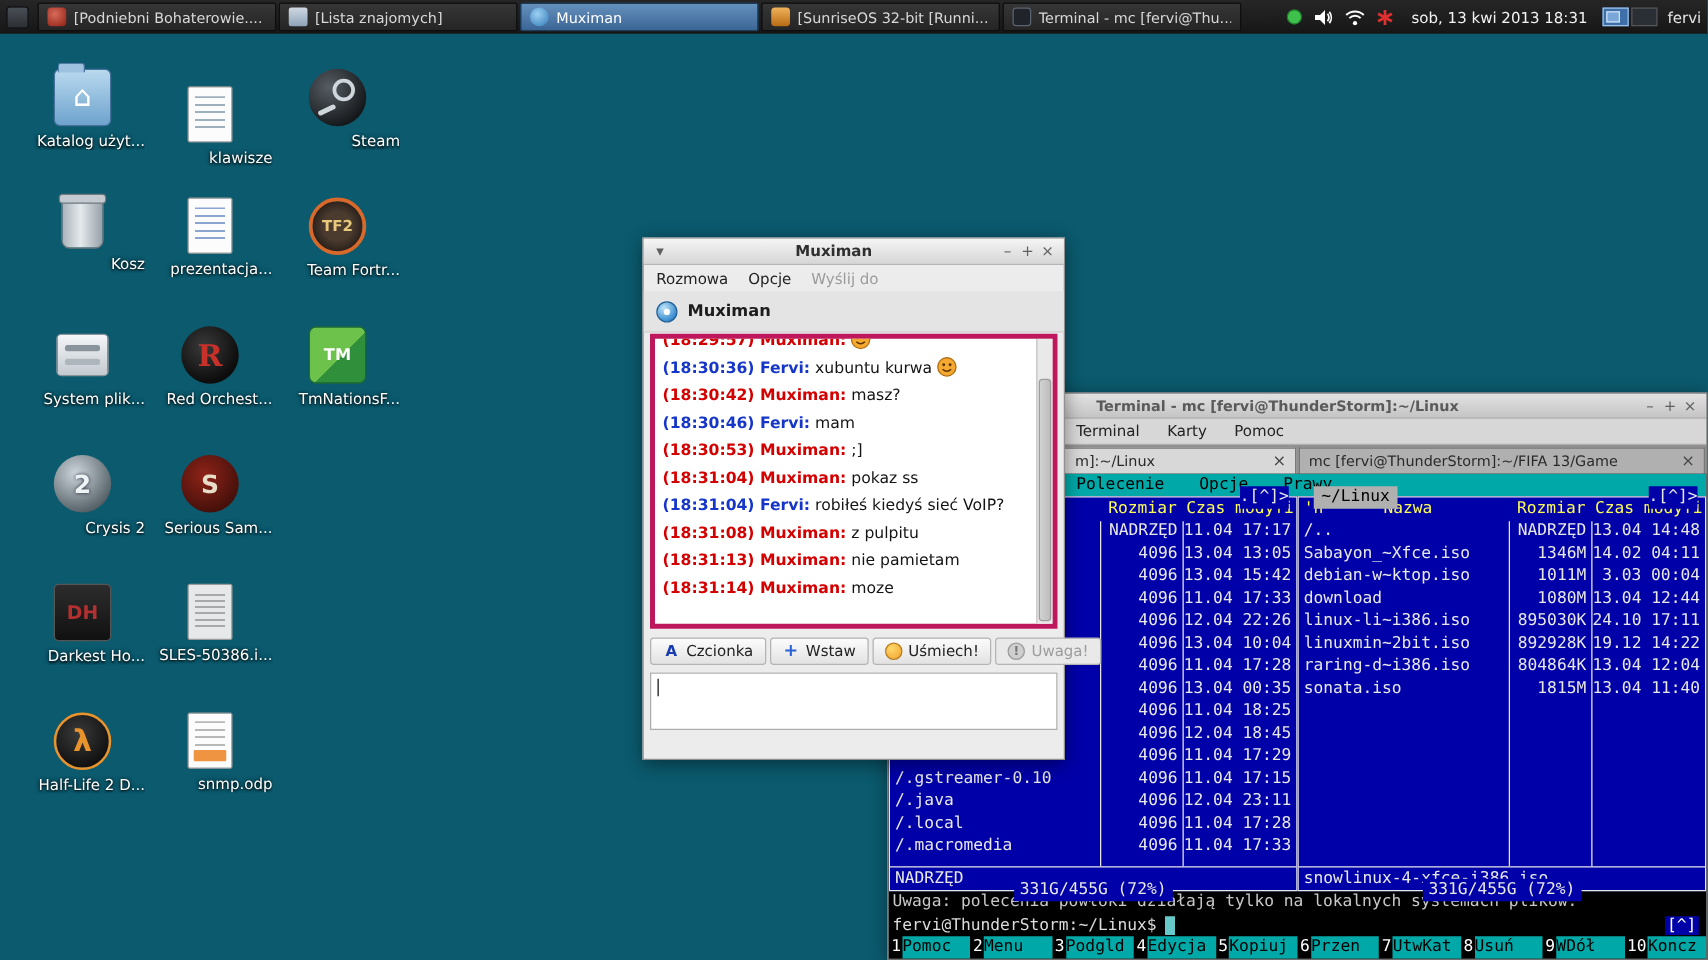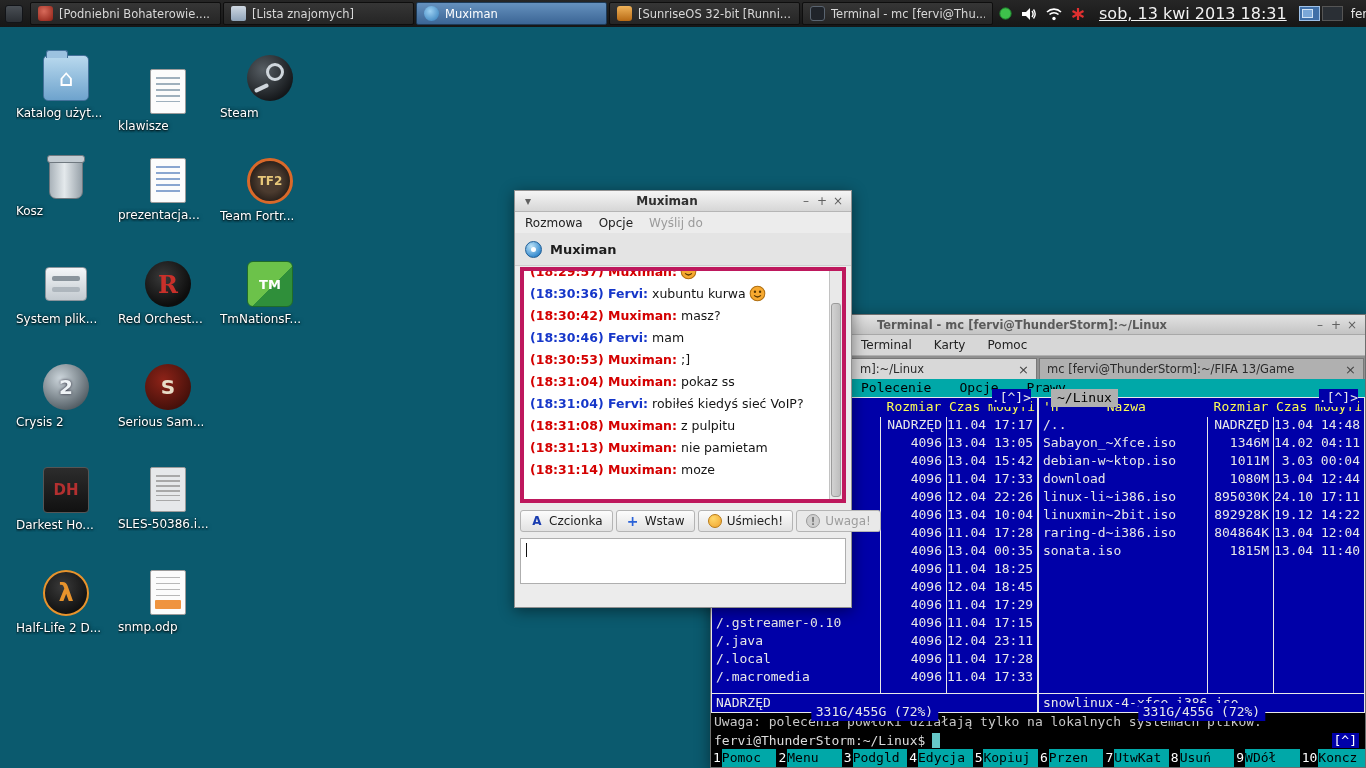--- a/index.html
+++ b/index.html
@@ -14,29 +14,29 @@
   .task.active{background:linear-gradient(#6591be,#3b6595);color:#fff;border-color:#1d3a57;}
   .task-label{white-space:nowrap;overflow:hidden;}
   .task-icon{width:15px;height:15px;border-radius:3px;flex:none;}
   .ti-game-icon{background:radial-gradient(circle at 40% 35%,#d86a5a,#8c1f14);}
   .ti-buddy-list-icon{background:linear-gradient(#cfd8e2,#8fa3b8);border-radius:2px;}
   .ti-chat-icon{background:radial-gradient(circle at 40% 35%,#9cd0f2,#2f7ab8);border-radius:50%;}
   .ti-vm-icon{background:linear-gradient(#f0b35a,#b86a14);}
   .ti-terminal-icon{background:#20242a;border:1px solid #5a6470;}
   #tray{display:flex;align-items:center;gap:9px;margin-left:auto;padding:0 4px;}
   #tray .tray{display:inline-flex;align-items:center;}
-  #clock{font-size:16px;color:#f2f2f2;margin:0 10px;white-space:nowrap;text-decoration:underline;}
+  #clock{font-size:12px;color:#f2f2f2;margin:0 10px;white-space:nowrap;}
   #pager{display:flex;gap:2px;margin:0 8px 0 2px;}
   .ws{width:21px;height:15px;background:#2a2f35;border:1px solid #555;}
   .ws-active{background:#3f6fa8;border-color:#9ec1e8;position:relative;}
   .ws-active::after{content:"";position:absolute;left:2px;top:2px;width:9px;height:7px;background:#7aa7d8;border:1px solid #cfe2f5;}
   #panel-user{font-size:12px;margin-right:5px;white-space:nowrap;}
 
   
-  .desktop-icon{position:absolute;width:100px;text-align:left;color:#fff;font-size:12px;z-index:1;}
+  .desktop-icon{position:absolute;width:100px;text-align:right;color:#fff;font-size:12px;z-index:1;}
   .di-img{width:46px;height:46px;margin:0 auto 5px;position:relative;display:flex;align-items:center;justify-content:center;}
   .di-label{text-shadow:0 1px 2px rgba(0,0,0,.95),0 0 4px rgba(0,0,0,.7);white-space:nowrap;overflow:hidden;text-overflow:ellipsis;}
   .k-home-folder{background:linear-gradient(#b9d9ee,#6ea3cd);border:1px solid #43719a;border-radius:5px;color:#fff;font-size:23px;}
   .k-home-folder::before{content:"";position:absolute;top:-6px;left:2px;width:20px;height:7px;background:#9cc2e0;border:1px solid #43719a;border-bottom:none;border-radius:3px 3px 0 0;}
   .k-home-folder::after{content:"⌂";}
   .k-text-file,.k-document,.k-odp-file,.k-iso-file{width:36px;height:45px;background:#fcfcfc;border:1px solid #9b9b9b;border-radius:2px;}
   .k-text-file::after{content:"";position:absolute;left:5px;right:5px;top:7px;height:28px;background:repeating-linear-gradient(#9fb0bd 0 1.5px,transparent 1.5px 6px);}
   .k-document::after{content:"";position:absolute;left:5px;right:5px;top:7px;height:28px;background:repeating-linear-gradient(#8aa6d0 0 1.5px,transparent 1.5px 6px);}
   .k-iso-file{background:#e6e8ea;}
   .k-iso-file::after{content:"";position:absolute;left:5px;right:5px;top:7px;height:28px;background:repeating-linear-gradient(#a8a8a8 0 1.5px,transparent 1.5px 5px);}

